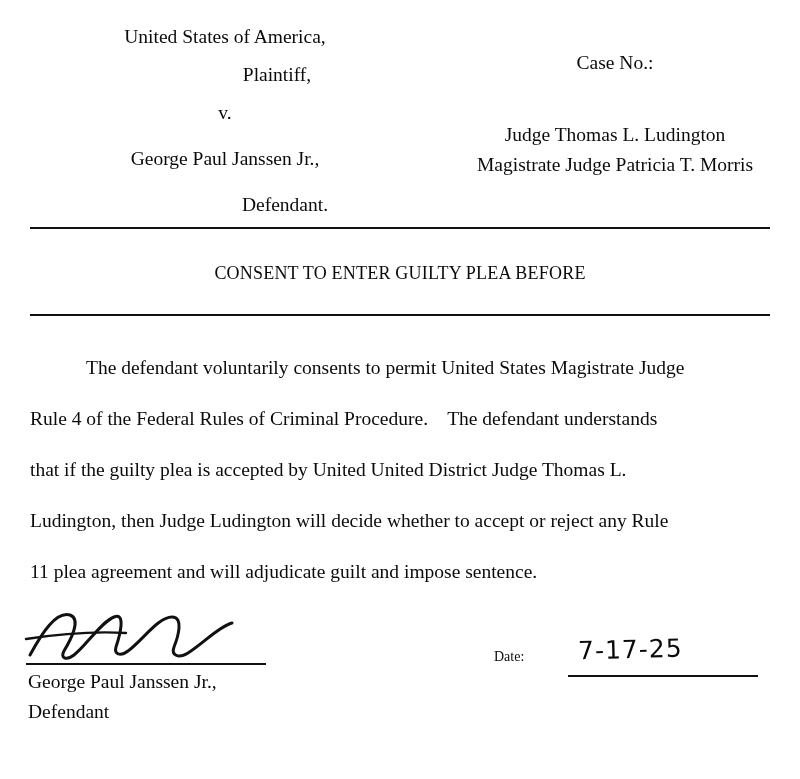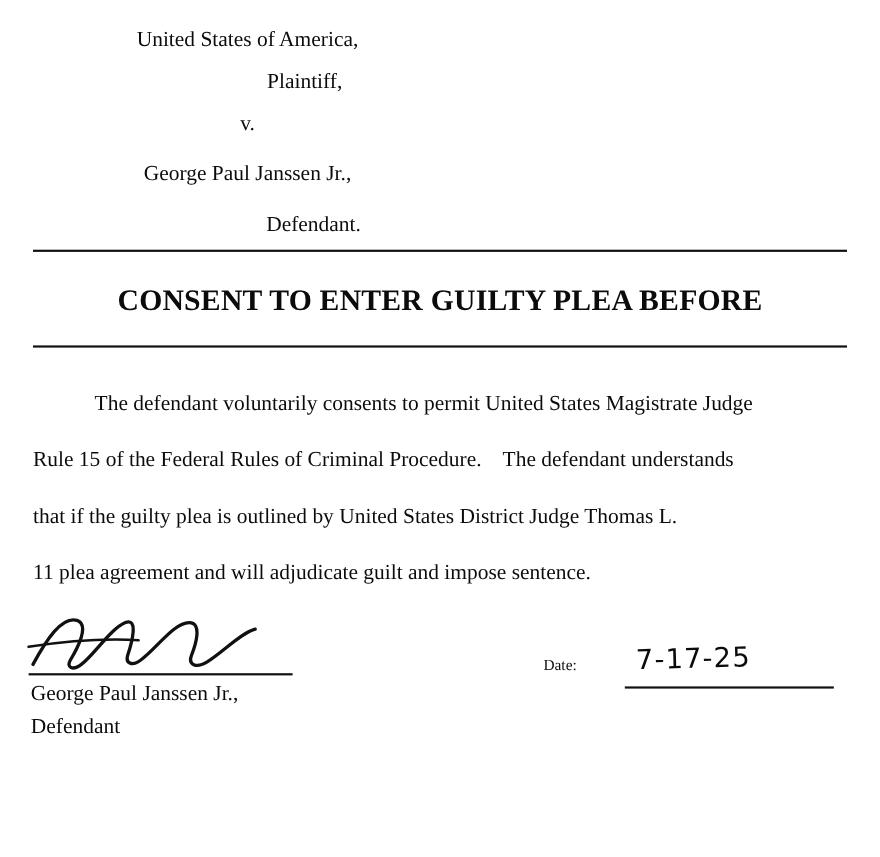--- a/index.html
+++ b/index.html
@@ -68,22 +68,22 @@
     margin: 0 30px;
   }
   .hr-top { margin-top: 12px; }
 
   
   .title-block {
     text-align: center;
     padding: 30px 30px 26px 30px;
   }
   .title-line {
-    font-size: 27px;
-    font-weight: bold;
+    font-size: 18px;
+    font-weight: normal;
     line-height: 29px;
     letter-spacing: 0.2px;
   }
 
   
   .body-block {
     padding: 26px 28px 0 30px;
     font-family: Liberation Serif, serif;
   }
   .body-line {
@@ -165,35 +165,43 @@
         <div class="cap-line">United States of America,</div>
         <div class="gap-sm"></div>
         <div class="cap-line indent-1">Plaintiff,</div>
         <div class="gap-sm"></div>
         <div class="cap-line">v.</div>
         <div class="gap-md"></div>
         <div class="cap-line">George Paul Janssen Jr.,</div>
         <div class="gap-md"></div>
         <div class="cap-line indent-2">Defendant.</div>
       </div>
+      <div class="cap-right">
+        <div class="gap-sm" style="height:26px;"></div>
+        <div class="cap-line">Case No.:</div>
+        <div class="gap-md" style="height:42px;"></div>
+        <div class="cap-line">Judge Thomas L. Ludington</div>
+        <div class="cap-line">Magistrate Judge Patricia T. Morris</div>
+      </div>
     </div>
   </div>
 
   <hr class="hr hr-top">
 
   <div class="title-block">
     <div class="title-line">CONSENT TO ENTER GUILTY PLEA BEFORE</div>
   </div>
 
   <hr class="hr">
 
   <div class="body-block">
     <div class="body-line body-first">The defendant voluntarily consents to permit United States Magistrate Judge</div>
-    <div class="body-line">Rule 15 of the Federal Rules of Criminal Procedure.    The defendant understands</div>
-    <div class="body-line">that if the guilty plea is outlined by United States District Judge Thomas L.</div>
+    <div class="body-line">Rule 4 of the Federal Rules of Criminal Procedure.    The defendant understands</div>
+    <div class="body-line">that if the guilty plea is accepted by United United District Judge Thomas L.</div>
+    <div class="body-line">Ludington, then Judge Ludington will decide whether to accept or reject any Rule</div>
     <div class="body-line">11 plea agreement and will adjudicate guilt and impose sentence.</div>
   </div>
 
   <div class="sig-area">
 
     <svg class="sig-scribble" viewBox="0 0 230 62">
       <path d="M8,50 C20,28 34,6 48,10 C60,14 48,36 42,46 C38,53 44,56 52,50 C64,41 78,18 92,12 C104,7 98,30 94,42 C92,49 98,52 106,46 C120,36 136,12 150,12 C162,12 156,32 152,42 C149,50 156,54 166,48 C182,38 196,22 210,18" fill="none" stroke="#111" stroke-width="3" stroke-linecap="round" stroke-linejoin="round"></path>
       <path d="M4,34 C30,30 70,26 104,28" fill="none" stroke="#111" stroke-width="2.4" stroke-linecap="round"></path>
     </svg>
 

